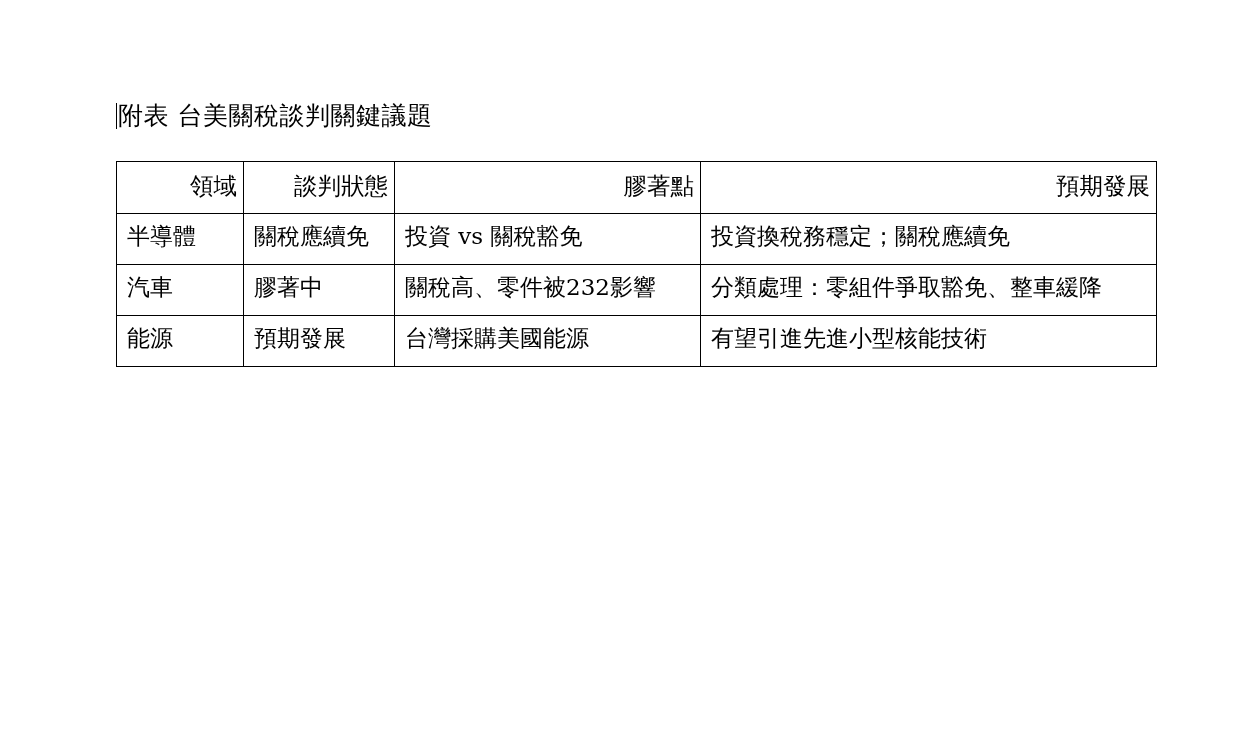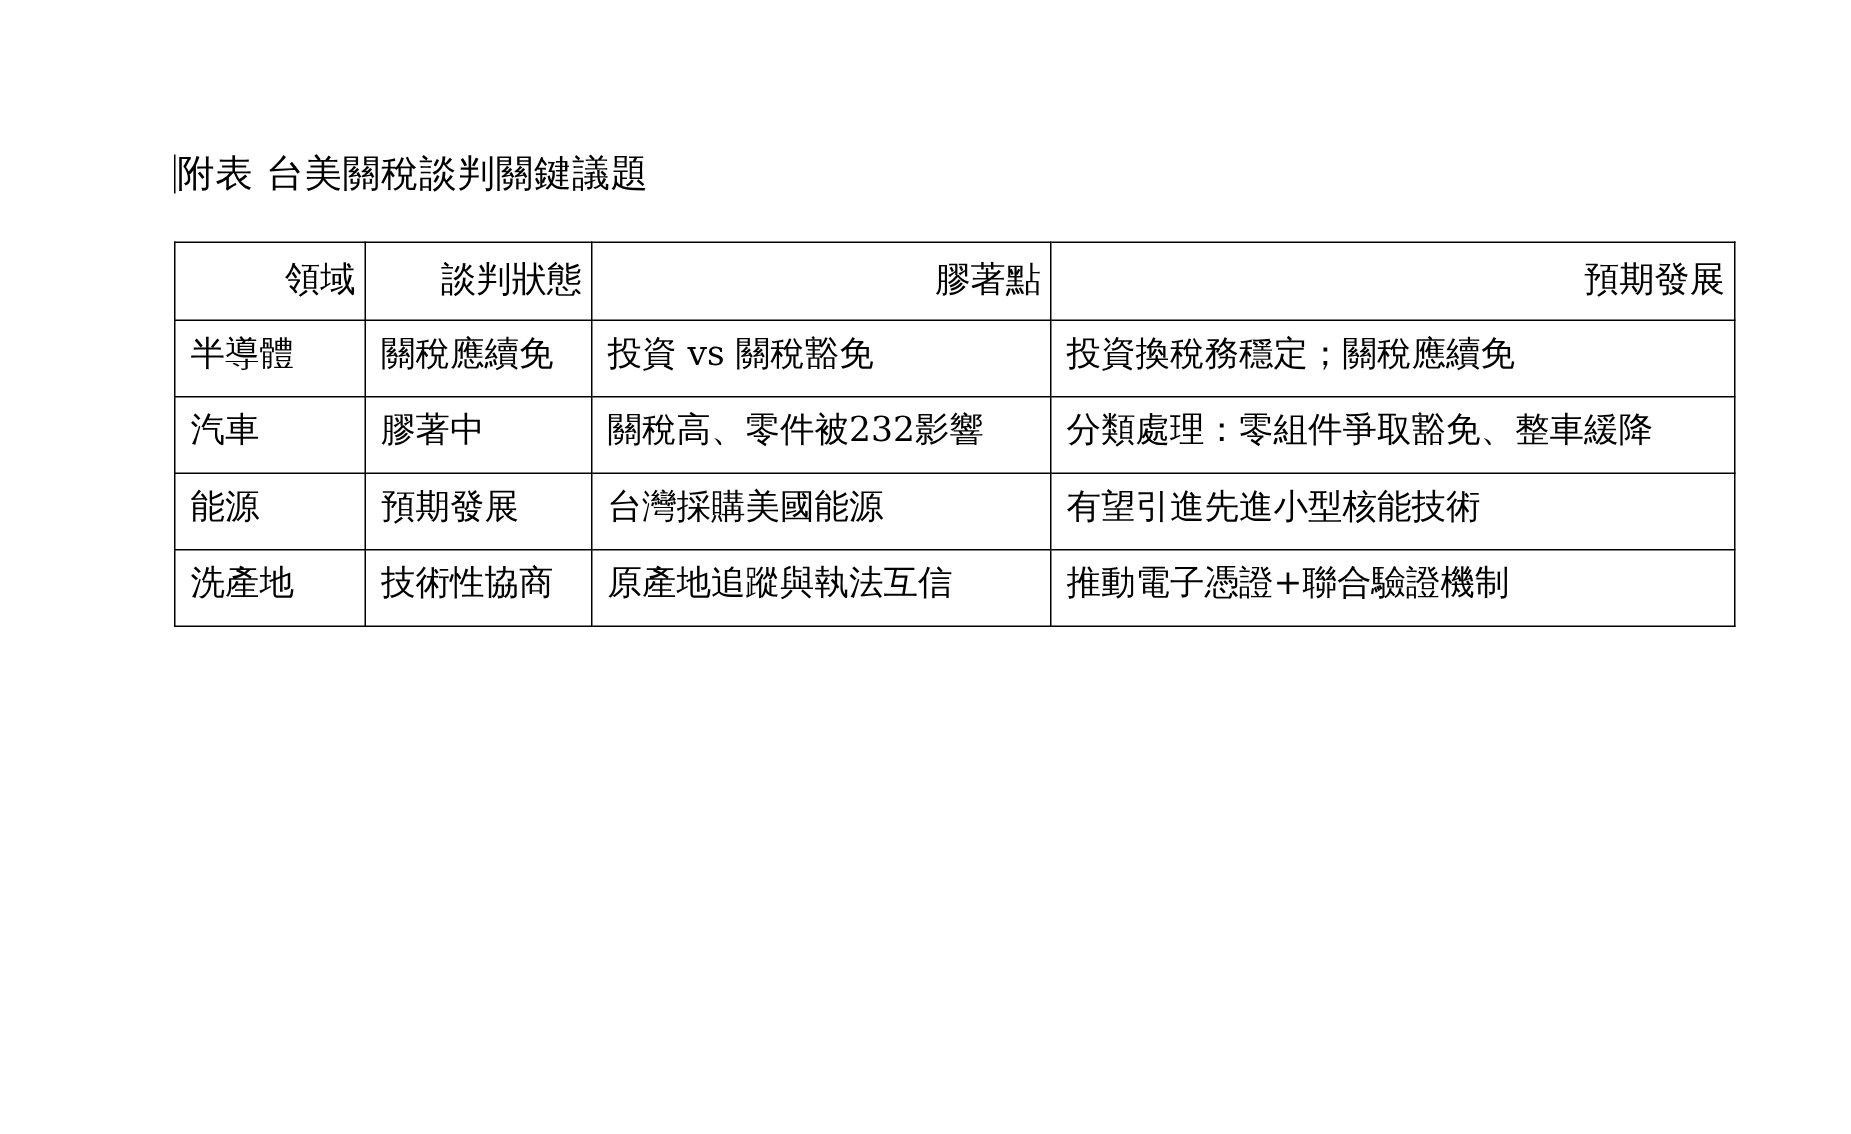--- a/index.html
+++ b/index.html
@@ -144,31 +144,17 @@
           <td class="col-status">
               <span class="cell">預期發展</span>
             </td>
           <td>
               <span class="cell">台灣採購美國能源</span>
             </td>
           <td>
               <span class="cell">有望引進先進小型核能技術</span>
             </td>
         </tr>
-        <tr>
-          <td class="col-domain">
-              <span class="cell">洗產地</span>
-            </td>
-          <td class="col-status">
-              <span class="cell">技術性協商</span>
-            </td>
-          <td>
-              <span class="cell">原產地追蹤與執法互信</span>
-            </td>
-          <td>
-              <span class="cell">推動電子憑證+聯合驗證機制</span>
-            </td>
-        </tr>
       </tbody>
     </table>
   </div>
 
 </div>
 
 </body></html>

